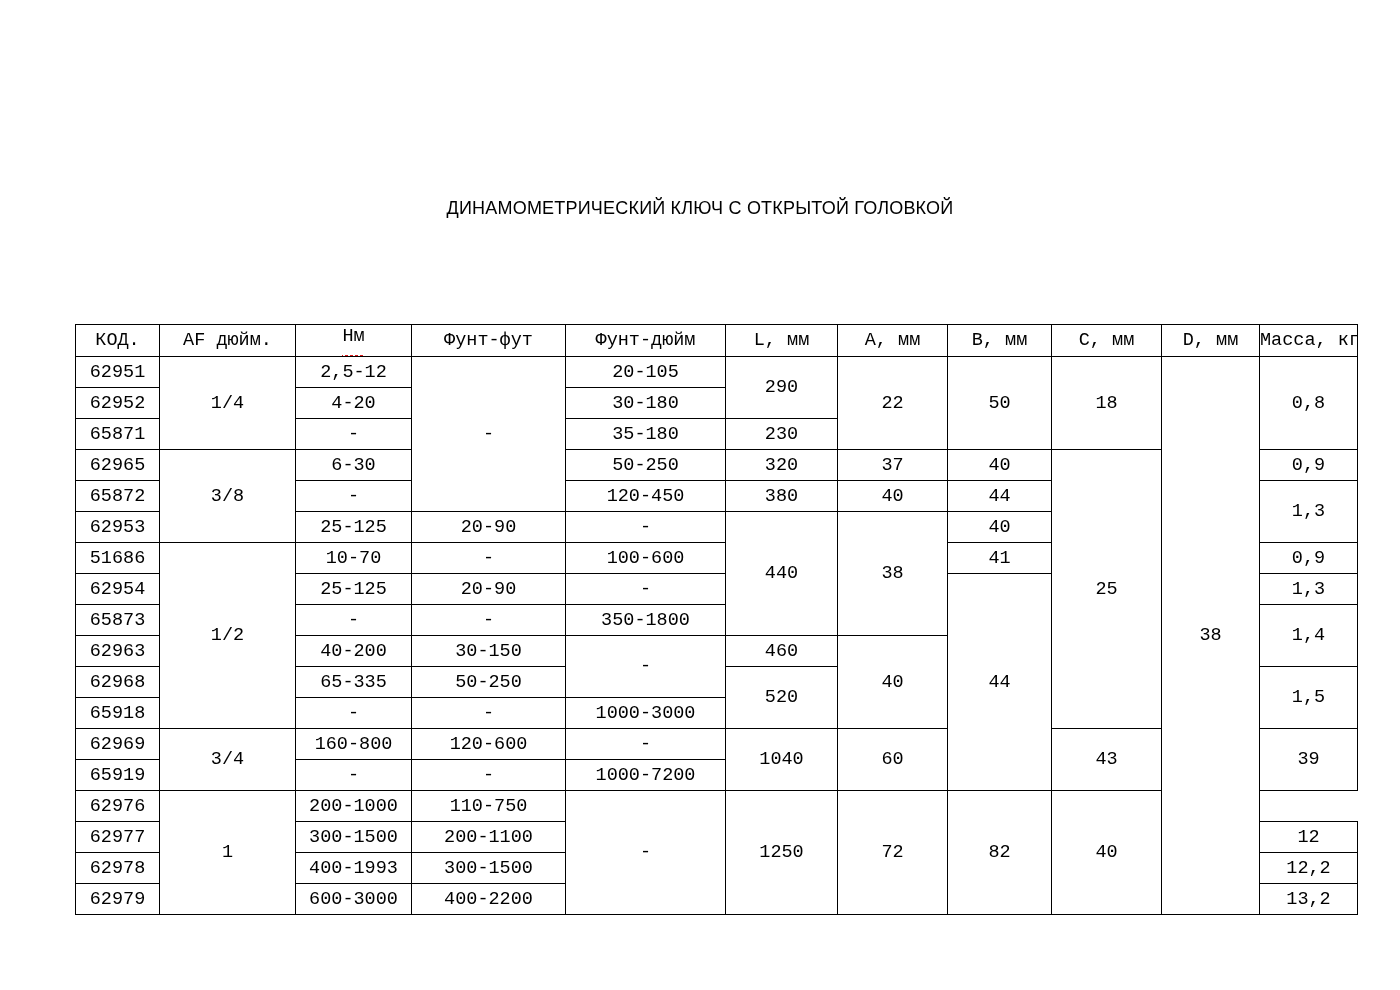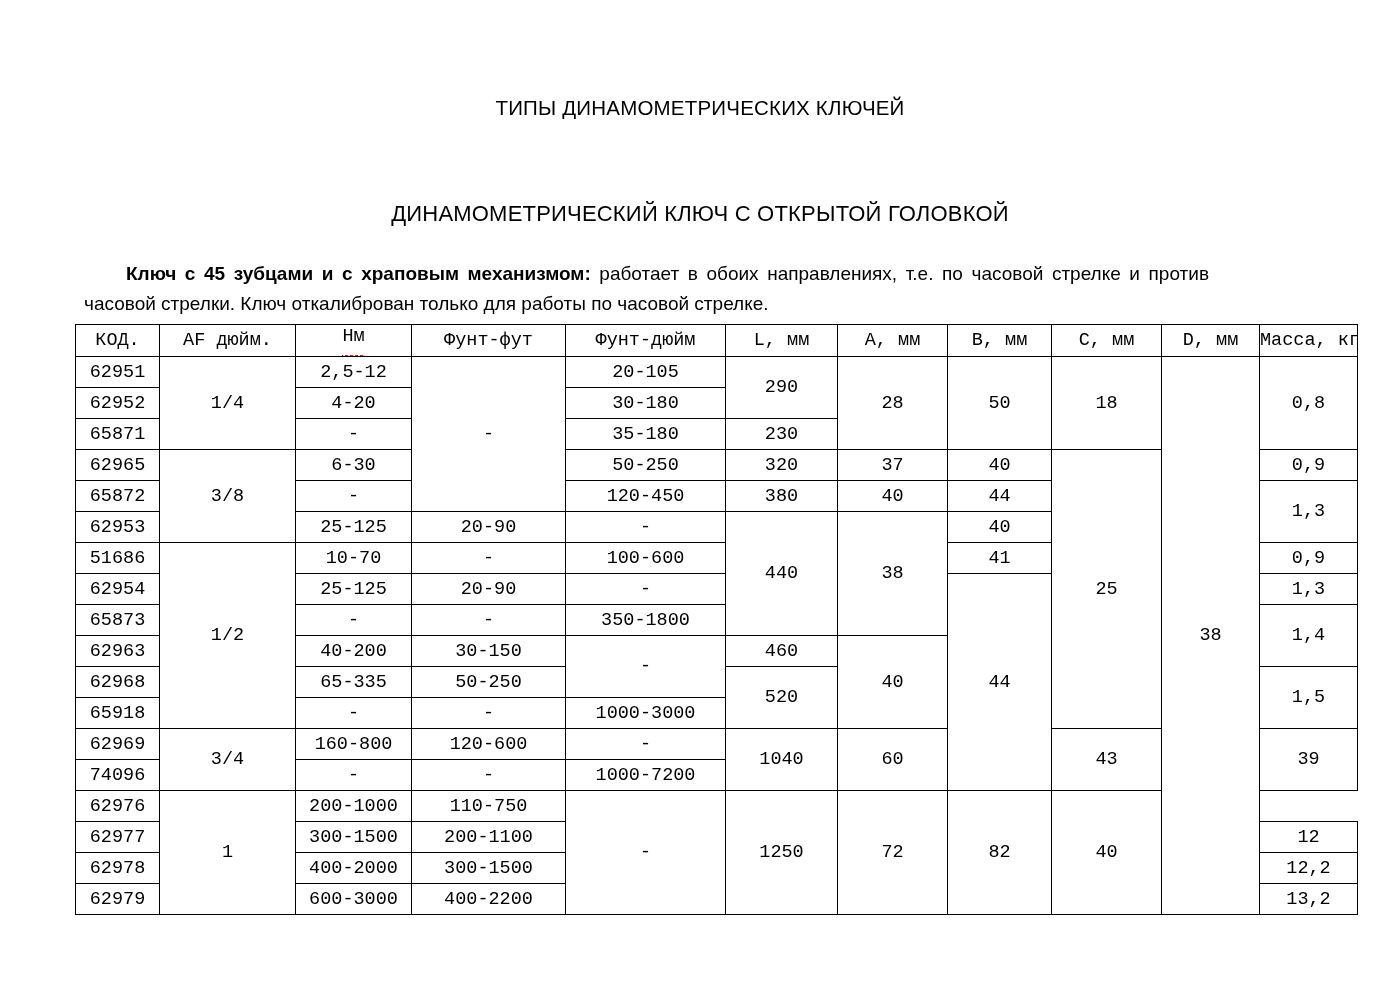--- a/index.html
+++ b/index.html
@@ -35,21 +35,21 @@
     font-weight: 400;
     letter-spacing: 0.2px;
     white-space: nowrap;
   }
   .doc-subtitle {
     position: absolute;
     left: 0;
     top: 183px;
     width: 1400px;
     text-align: center;
-    font-size: 22px;
+    font-size: 18px;
     font-weight: 400;
     letter-spacing: 0.2px;
     white-space: nowrap;
   }
 
   
   .intro {
     position: absolute;
     left: 84px;
     top: 240px;
@@ -125,27 +125,23 @@
         transparent 1.2px, transparent 2.6px);
     background-size: 5px 4px;
     background-repeat: repeat-x;
   }
 </style>
 </head>
 <body>
 
 <div class="page">
 
-  <h1 class="doc-title">ТИПЫ ДИНАМОМЕТРИЧЕСКИХ КЛЮЧЕЙ</h1>
 
   <h2 class="doc-subtitle">ДИНАМОМЕТРИЧЕСКИЙ КЛЮЧ С ОТКРЫТОЙ ГОЛОВКОЙ</h2>
 
-  <p class="intro">
-    <span class="lead">Ключ с 45 зубцами и с храповым механизмом:</span><span> работает в обоих направлениях, т.е. по часовой стрелке и против часовой стрелки. Ключ откалиброван только для работы по часовой стрелке.</span>
-  </p>
 
   <div class="tbl-wrap">
     <table class="spec">
       <colgroup>
         <col class="c-code">
           <col class="c-af">
           <col class="c-nm">
           <col class="c-lbft">
         <col class="c-lbin">
           <col class="c-l">
@@ -174,21 +170,21 @@
 
       <tbody>
 
         <tr>
           <td class="code-cell">62951</td>
           <td rowspan="3">1/4</td>
           <td>2,5-12</td>
           <td rowspan="5">-</td>
           <td>20-105</td>
           <td rowspan="2">290</td>
-          <td rowspan="3">28</td>
+          <td rowspan="3">22</td>
           <td rowspan="3">50</td>
           <td rowspan="3">18</td>
           <td rowspan="18">38</td>
           <td rowspan="3">0,8</td>
         </tr>
 
         <tr>
           <td class="code-cell">62952</td>
           <td>4-20</td>
           <td>30-180</td>
@@ -291,21 +287,21 @@
           <td>120-600</td>
           <td>-</td>
           <td rowspan="2">1040</td>
           <td rowspan="2">60</td>
           <td rowspan="2">43</td>
           <td rowspan="2">39</td>
           <td rowspan="2">8,6</td>
         </tr>
 
         <tr>
-          <td class="code-cell">74096</td>
+          <td class="code-cell">65919</td>
           <td>-</td>
           <td>-</td>
           <td>1000-7200</td>
         </tr>
 
         <tr>
           <td class="code-cell">62976</td>
           <td rowspan="4">1</td>
           <td>200-1000</td>
           <td>110-750</td>
@@ -318,21 +314,21 @@
 
         <tr>
           <td class="code-cell">62977</td>
           <td>300-1500</td>
           <td>200-1100</td>
           <td>12</td>
         </tr>
 
         <tr>
           <td class="code-cell">62978</td>
-          <td>400-2000</td>
+          <td>400-1993</td>
           <td>300-1500</td>
           <td>12,2</td>
         </tr>
 
         <tr>
           <td class="code-cell">62979</td>
           <td>600-3000</td>
           <td>400-2200</td>
           <td>13,2</td>
         </tr>

